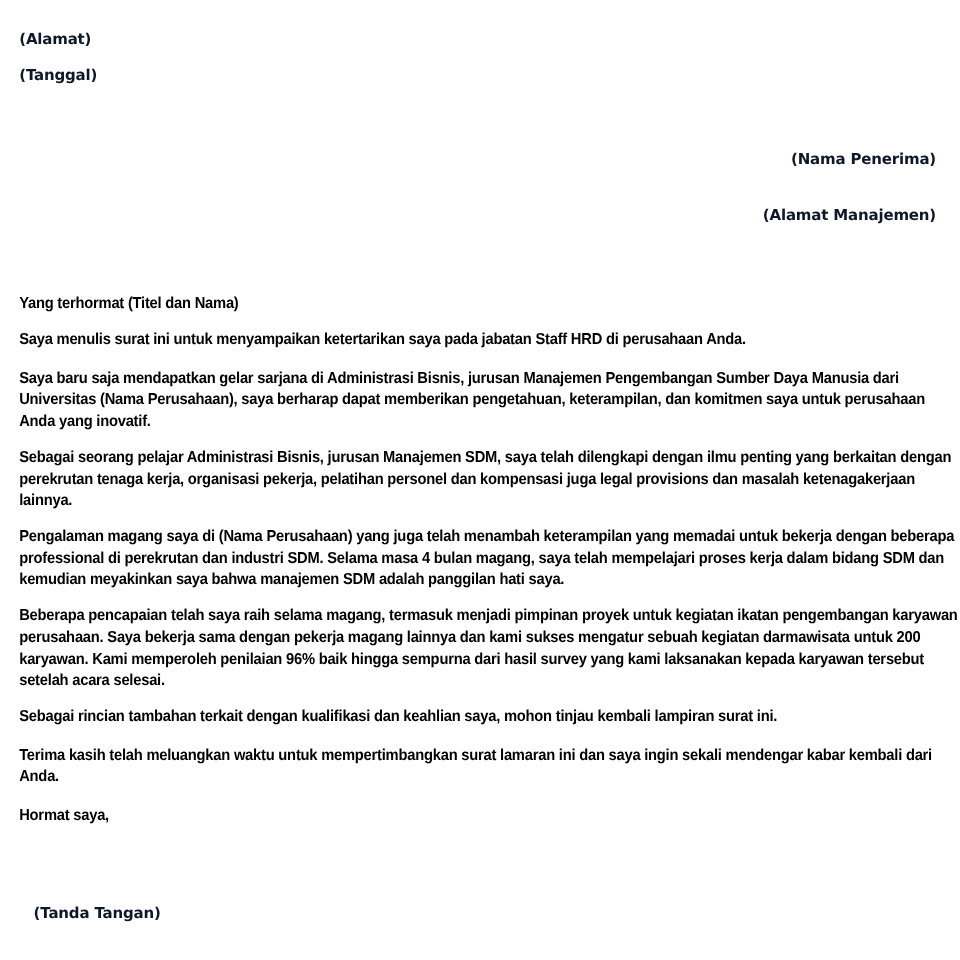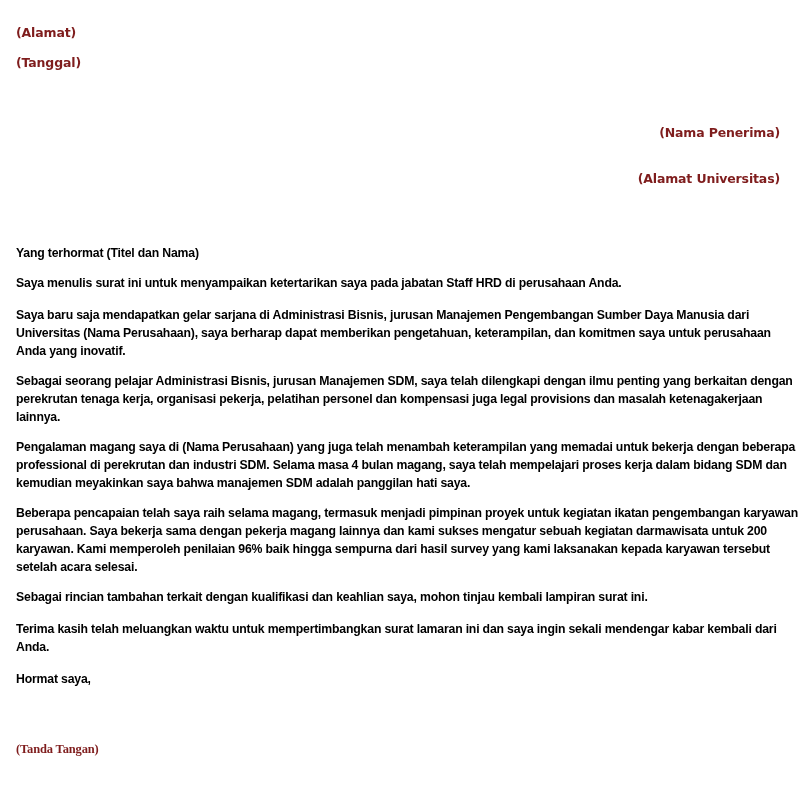--- a/index.html
+++ b/index.html
@@ -26,21 +26,21 @@
     padding: 26px 20px 0 16px;
   }
 
   
   .ph-line {
     font-family: "DejaVu Sans", sans-serif;
     font-weight: bold;
     font-size: 12.5px;
     line-height: 14px;
     letter-spacing: -0.15px;
-    color: #7f1d1d;
+    color: #0f172a;
     white-space: nowrap;
   }
 
   .recipient-block {
     margin-top: 16px;
     text-align: right;
   }
 
   
   .body-text {
@@ -62,40 +62,40 @@
 
   .para {
     margin: 0;
   }
   .gap-12 { height: 12px; }
   .gap-14 { height: 14px; }
   .gap-16 { height: 16px; }
   .gap-18 { height: 18px; }
   .gap-40 { height: 40px; }
 
-  .signature-block .ph-line { margin: 0; font-family: Liberation Serif, serif; }
+  .signature-block .ph-line { margin: 12px; }
 </style>
 </head>
 <body>
 
 <div class="page">
 
   <div class="sender-block">
     <div class="ph-line">(Alamat)</div>
     <div class="gap-16"></div>
     <div class="ph-line">(Tanggal)</div>
   </div>
 
   <div class="gap-40"></div>
 
   <div class="recipient-block">
     <div class="ph-line">(Nama Penerima)</div>
     <div class="gap-16"></div>
     <div class="gap-16"></div>
-    <div class="ph-line">(Alamat Universitas)</div>
+    <div class="ph-line">(Alamat Manajemen)</div>
   </div>
 
   <div class="gap-40"></div>
   <div class="gap-18"></div>
 
   <div class="letter-body">
 
     <div class="body-text salutation">Yang terhormat (Titel dan Nama)</div>
 
     <div class="gap-12"></div>

